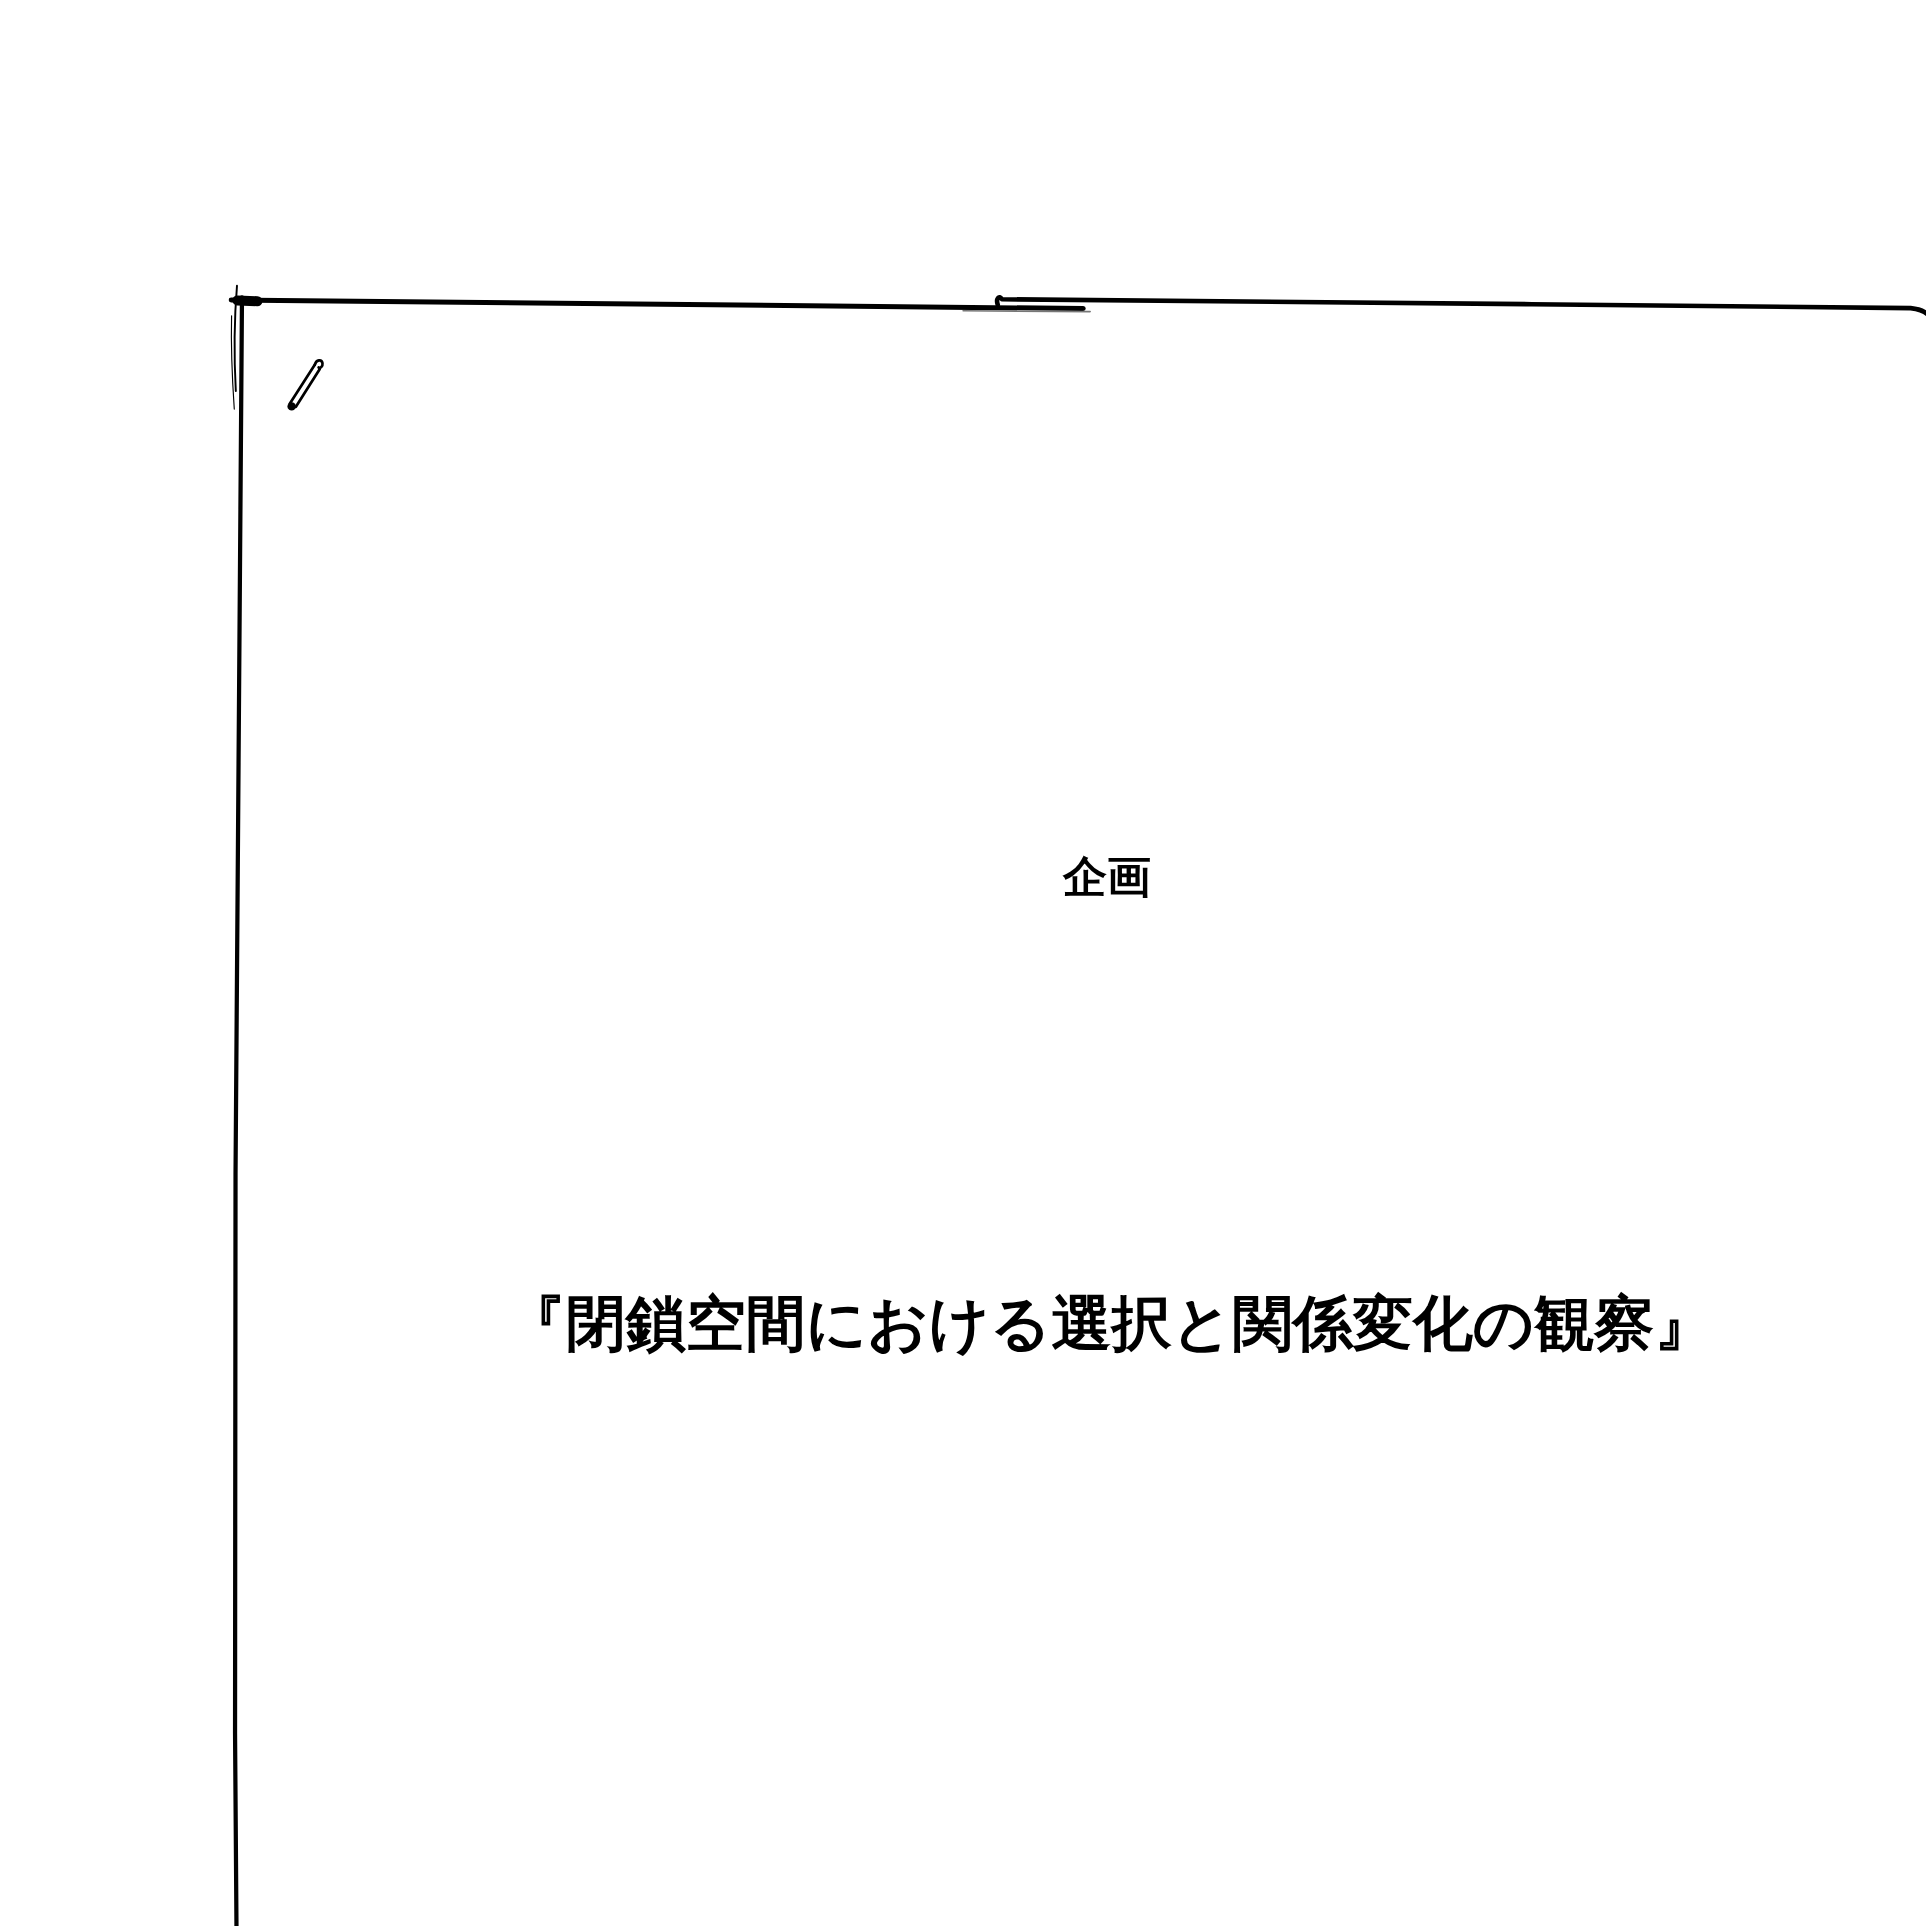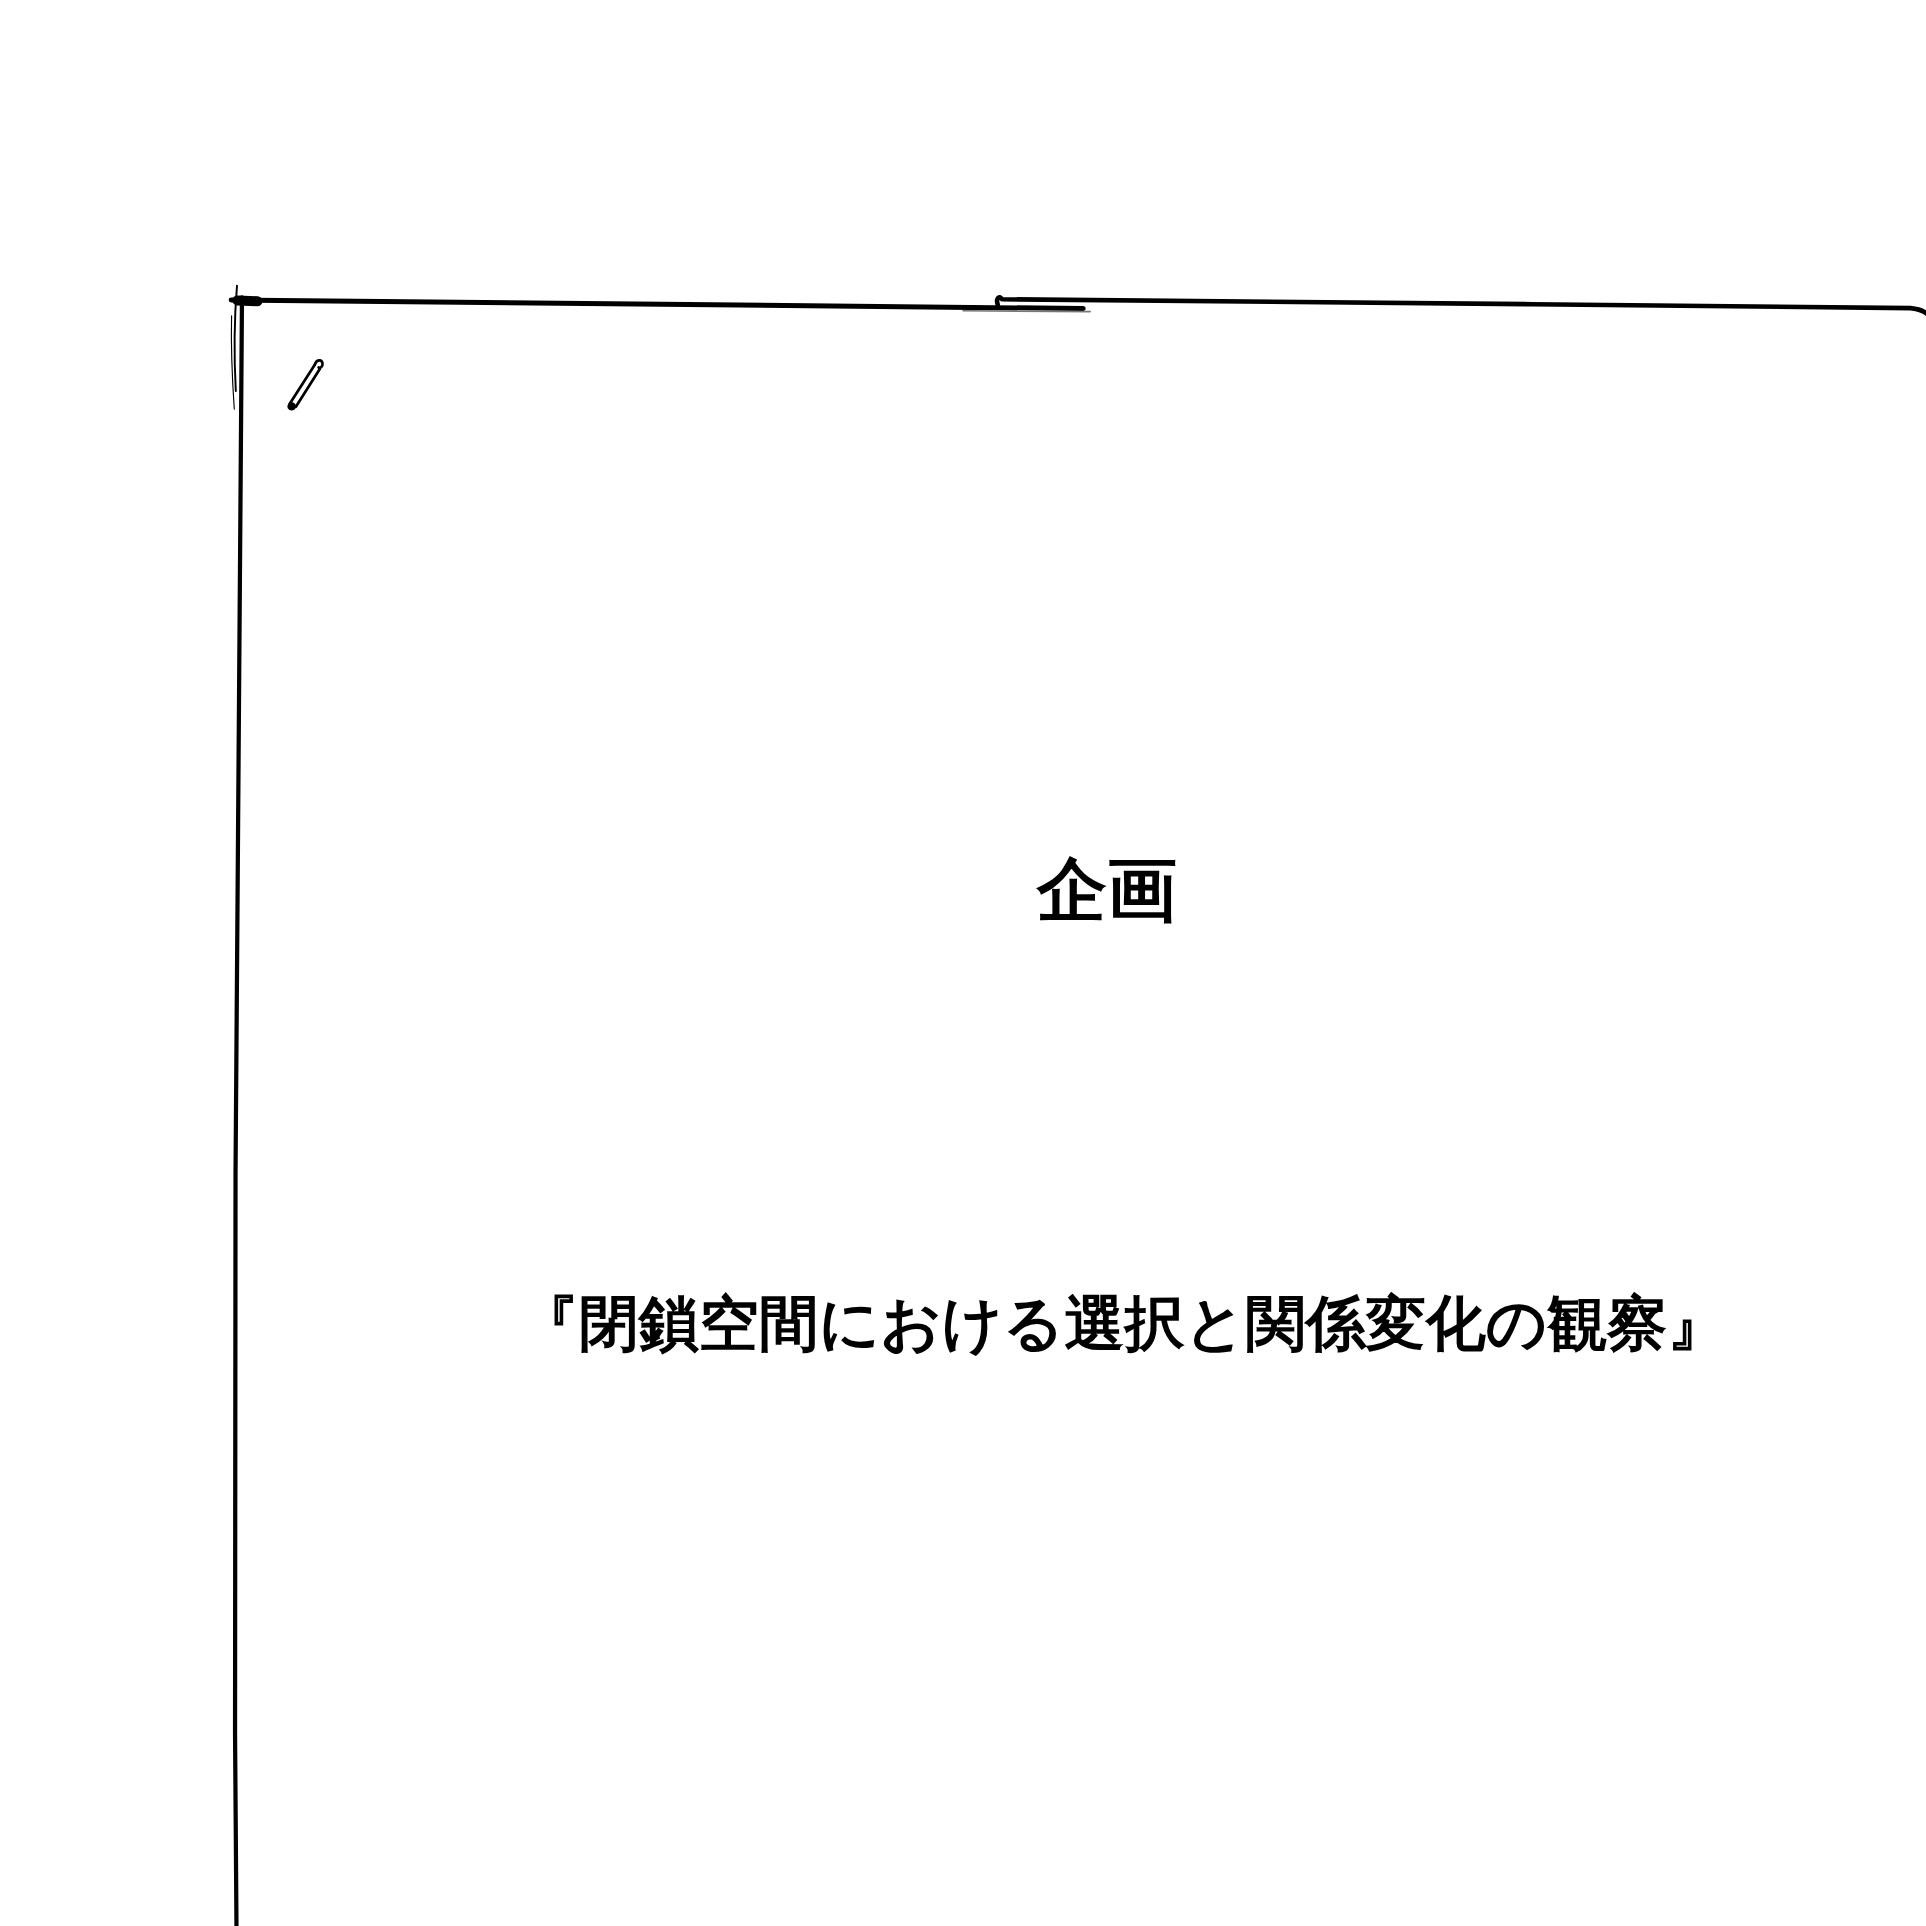--- a/index.html
+++ b/index.html
@@ -27,27 +27,26 @@
     white-space: nowrap;
     color: #000000;
     font-family: "Liberation Serif", "DejaVu Serif", serif;
     font-weight: bold;
     line-height: 1;
     letter-spacing: 0;
   }
   .header {
     left: 1107px;
     top: 856px;
-    font-size: 70px;
+    font-size: 44px;
   }
   .title {
     left: 1110px;
     top: 1294px;
     font-size: 60px;
-    margin-left: 13px;
   }
 </style>
 </head>
 <body>
 
 <div class="page">
 
   <svg class="border-svg" viewBox="0 0 5602 7874" xmlns="http://www.w3.org/2000/svg">
     <g stroke="#000000" fill="none" stroke-linecap="round" stroke-linejoin="round">
 

